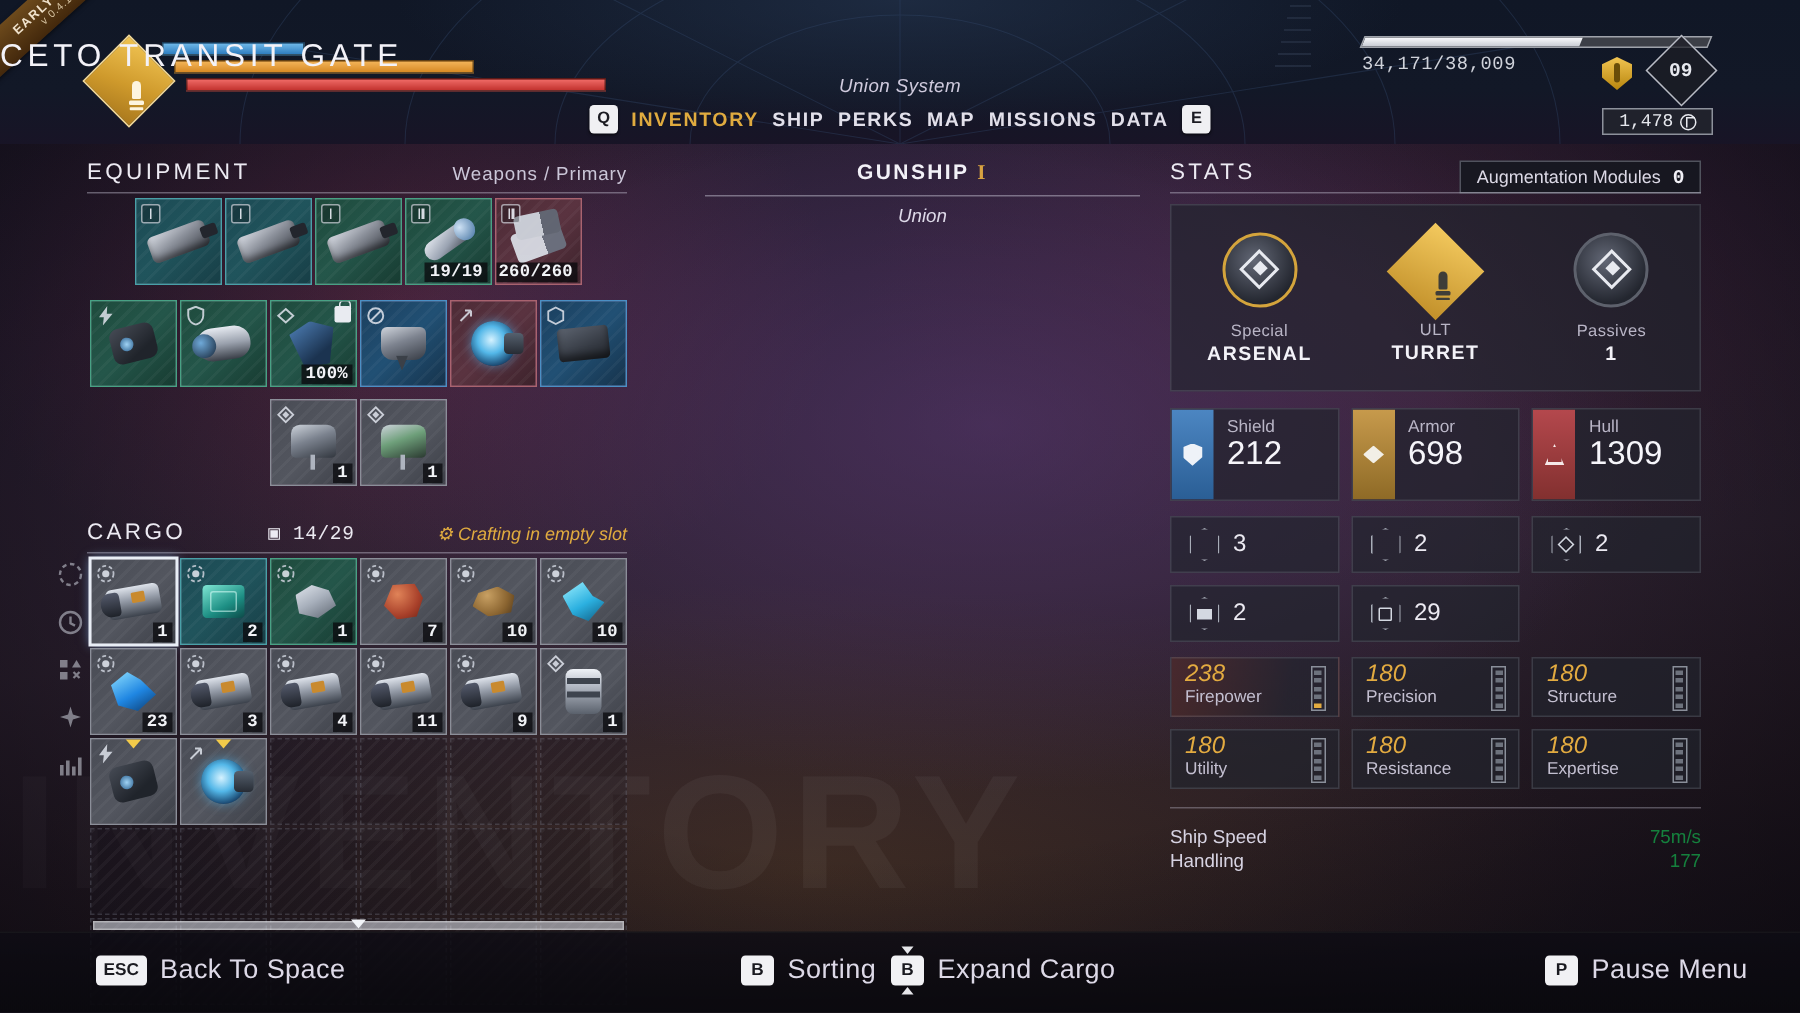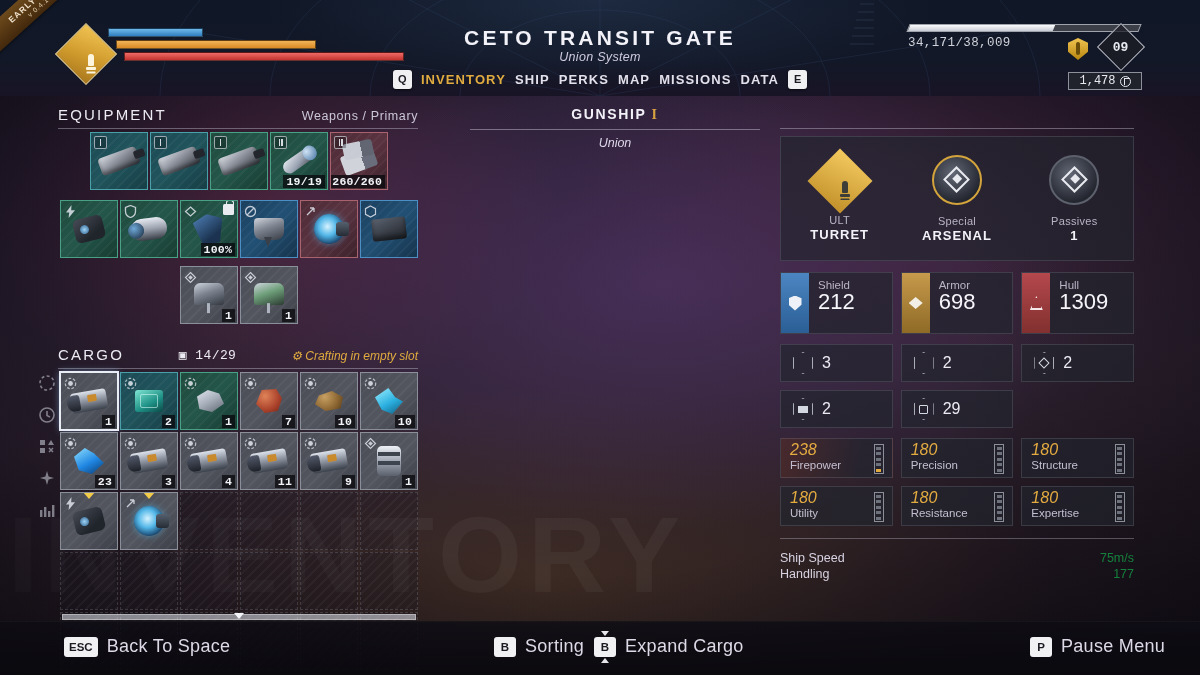--- a/index.html
+++ b/index.html
@@ -75,22 +75,22 @@
     background: #fdf4de; border-radius: 1px;
     box-shadow: 0 4px 0 -0.5px #fdf4de;
   }
   .bars { position: absolute; left: 100px; top: 28px; width: 300px; height: 42px; }
   .bar { position: absolute; height: 9px; border: 1px solid rgba(0,0,0,0.55); }
   .bar.blue   { left: 8px;  top: 0px;  width: 95px;  background: linear-gradient(180deg,#6fb8e8,#2f7ec0); }
   .bar.orange { left: 16px; top: 12px; width: 200px; background: linear-gradient(180deg,#f2b459,#d88a24); }
   .bar.red    { left: 24px; top: 24px; width: 280px; background: linear-gradient(180deg,#ef6a66,#c3332f); }
 
   .gate-title {
-    position: absolute; left: 0; right: 0; top: 26px; text-align: center;
-    font-size: 21px; font-weight: 700; letter-spacing: 3.2px; color: #f3f2f8;
+    position: absolute; left: 0; right: 0; top: 26px; text-align: left;
+    font-size: 21px; font-weight: 400; letter-spacing: 3.2px; color: #f3f2f8;
   }
   .gate-sub {
     position: absolute; left: 0; right: 0; top: 50px; text-align: center;
     font-size: 12.5px; font-style: italic; letter-spacing: 0.3px; color: #cfcadd;
   }
 
   .navrow {
     position: absolute; left: 0; right: 0; top: 68px; height: 22px;
     display: flex; align-items: center; justify-content: center; gap: 9px;
   }
@@ -853,38 +853,45 @@
 
   <div class="gunship-wrap">
     <div class="gunship-line">
       <span>GUNSHIP</span>
       <em>I</em>
     </div>
     <div class="gunship-rule"></div>
     <div class="gunship-type">Union</div>
   </div>
 
+  <div class="sec-head" id="stats-head">
+    <div class="sec-title">STATS</div>
+    <div class="aug-tab">
+      <span>Augmentation Modules</span>
+      <b>0</b>
+    </div>
+  </div>
   <div class="stats-rule"></div>
 
   <div class="loadout-box">
-    <div class="loadout-item">
-      <div class="diam-big">
-          <span><span class="torch" style="filter:brightness(0.25)"></span></span>
-        </div>
-      <div class="lo-label">ULT</div>
-      <div class="lo-value">TURRET</div>
-    </div>
     <div class="loadout-item">
       <div class="circ gold-ring">
           <span class="gem">
             <i></i>
           </span>
         </div>
       <div class="lo-label">Special</div>
       <div class="lo-value">ARSENAL</div>
+    </div>
+    <div class="loadout-item">
+      <div class="diam-big">
+          <span><span class="torch" style="filter:brightness(0.25)"></span></span>
+        </div>
+      <div class="lo-label">ULT</div>
+      <div class="lo-value">TURRET</div>
     </div>
     <div class="loadout-item">
       <div class="circ">
           <span class="gem">
             <i></i>
           </span>
         </div>
       <div class="lo-label">Passives</div>
       <div class="lo-value">1</div>
     </div>

